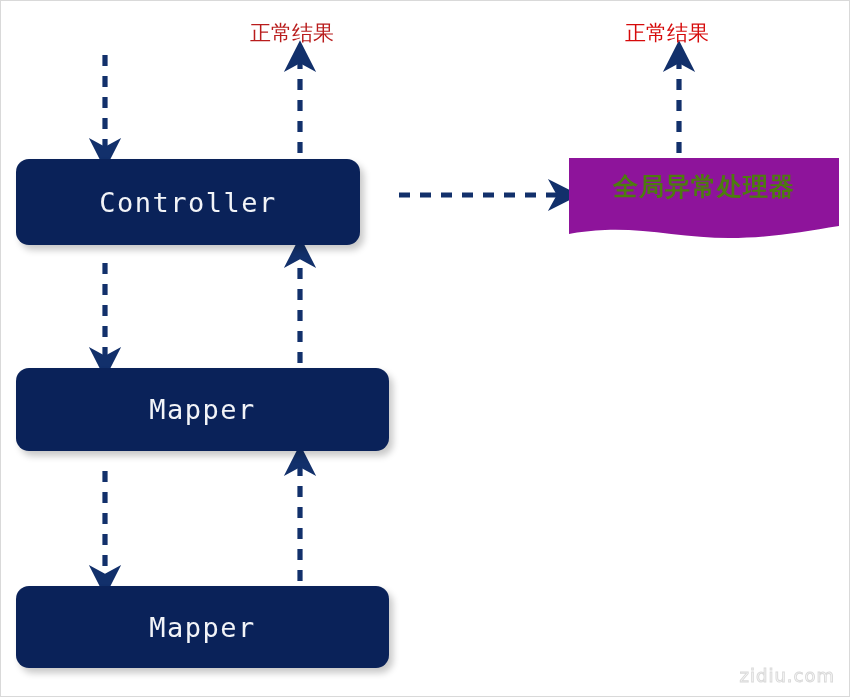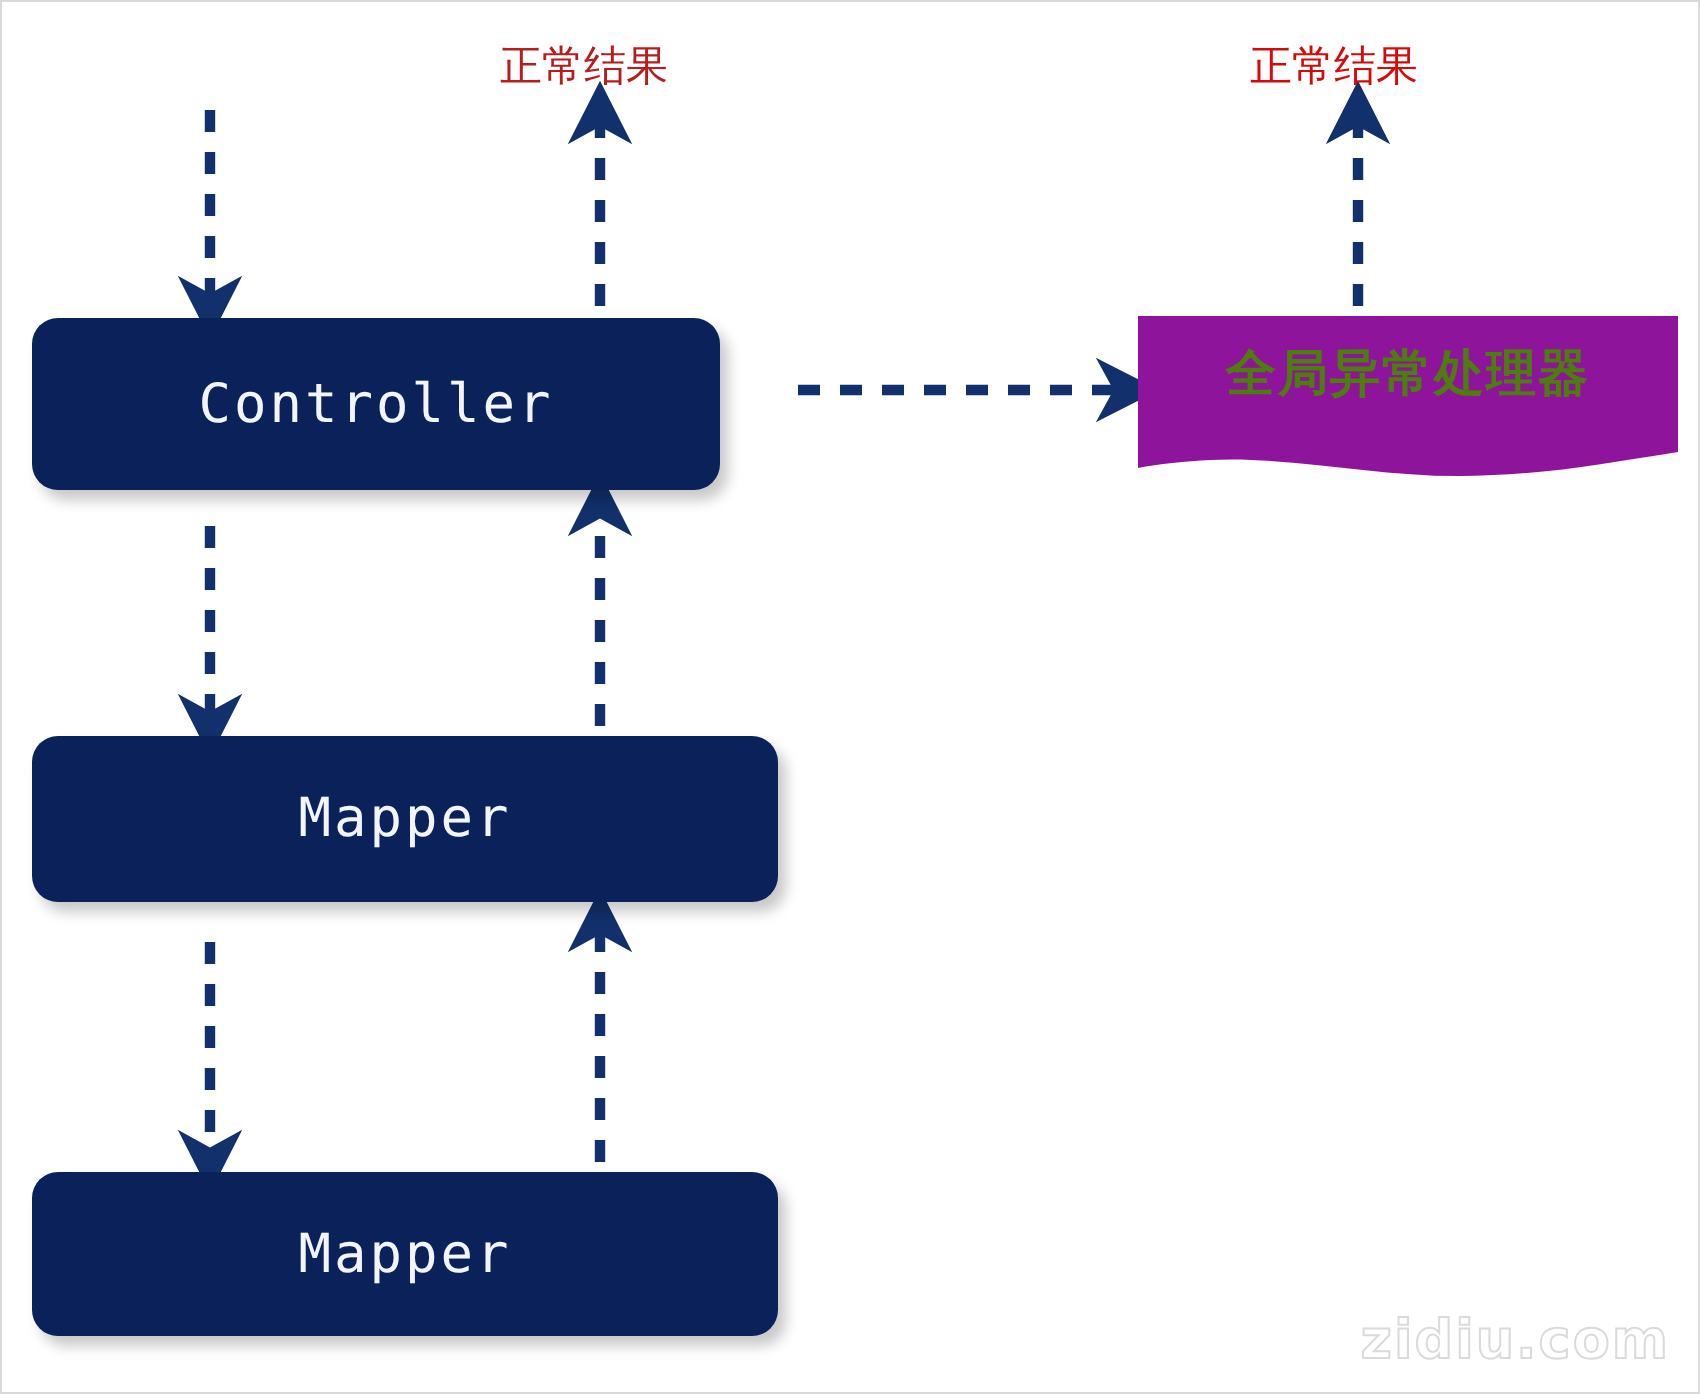--- a/index.html
+++ b/index.html
@@ -89,22 +89,22 @@
   }
   #label-normal   { left: 249px; top: 22px; color: #b91c1c; }
   #label-abnormal { left: 624px; top: 22px; color: #D60A0A; }
 
   
   #watermark {
     position: absolute;
     right: 14px;
     bottom: 10px;
     font-family: "DejaVu Sans", "Liberation Sans", sans-serif;
-    font-size: 27px;
-    font-weight: 700;
+    font-size: 18px;
+    font-weight: 400;
     letter-spacing: 1px;
     color: transparent;
     -webkit-text-stroke: 1px #dadada;
     text-shadow: 0 0 0 transparent;
   }
 </style>
 </head>
 <body>
 
 <div id="canvas">

